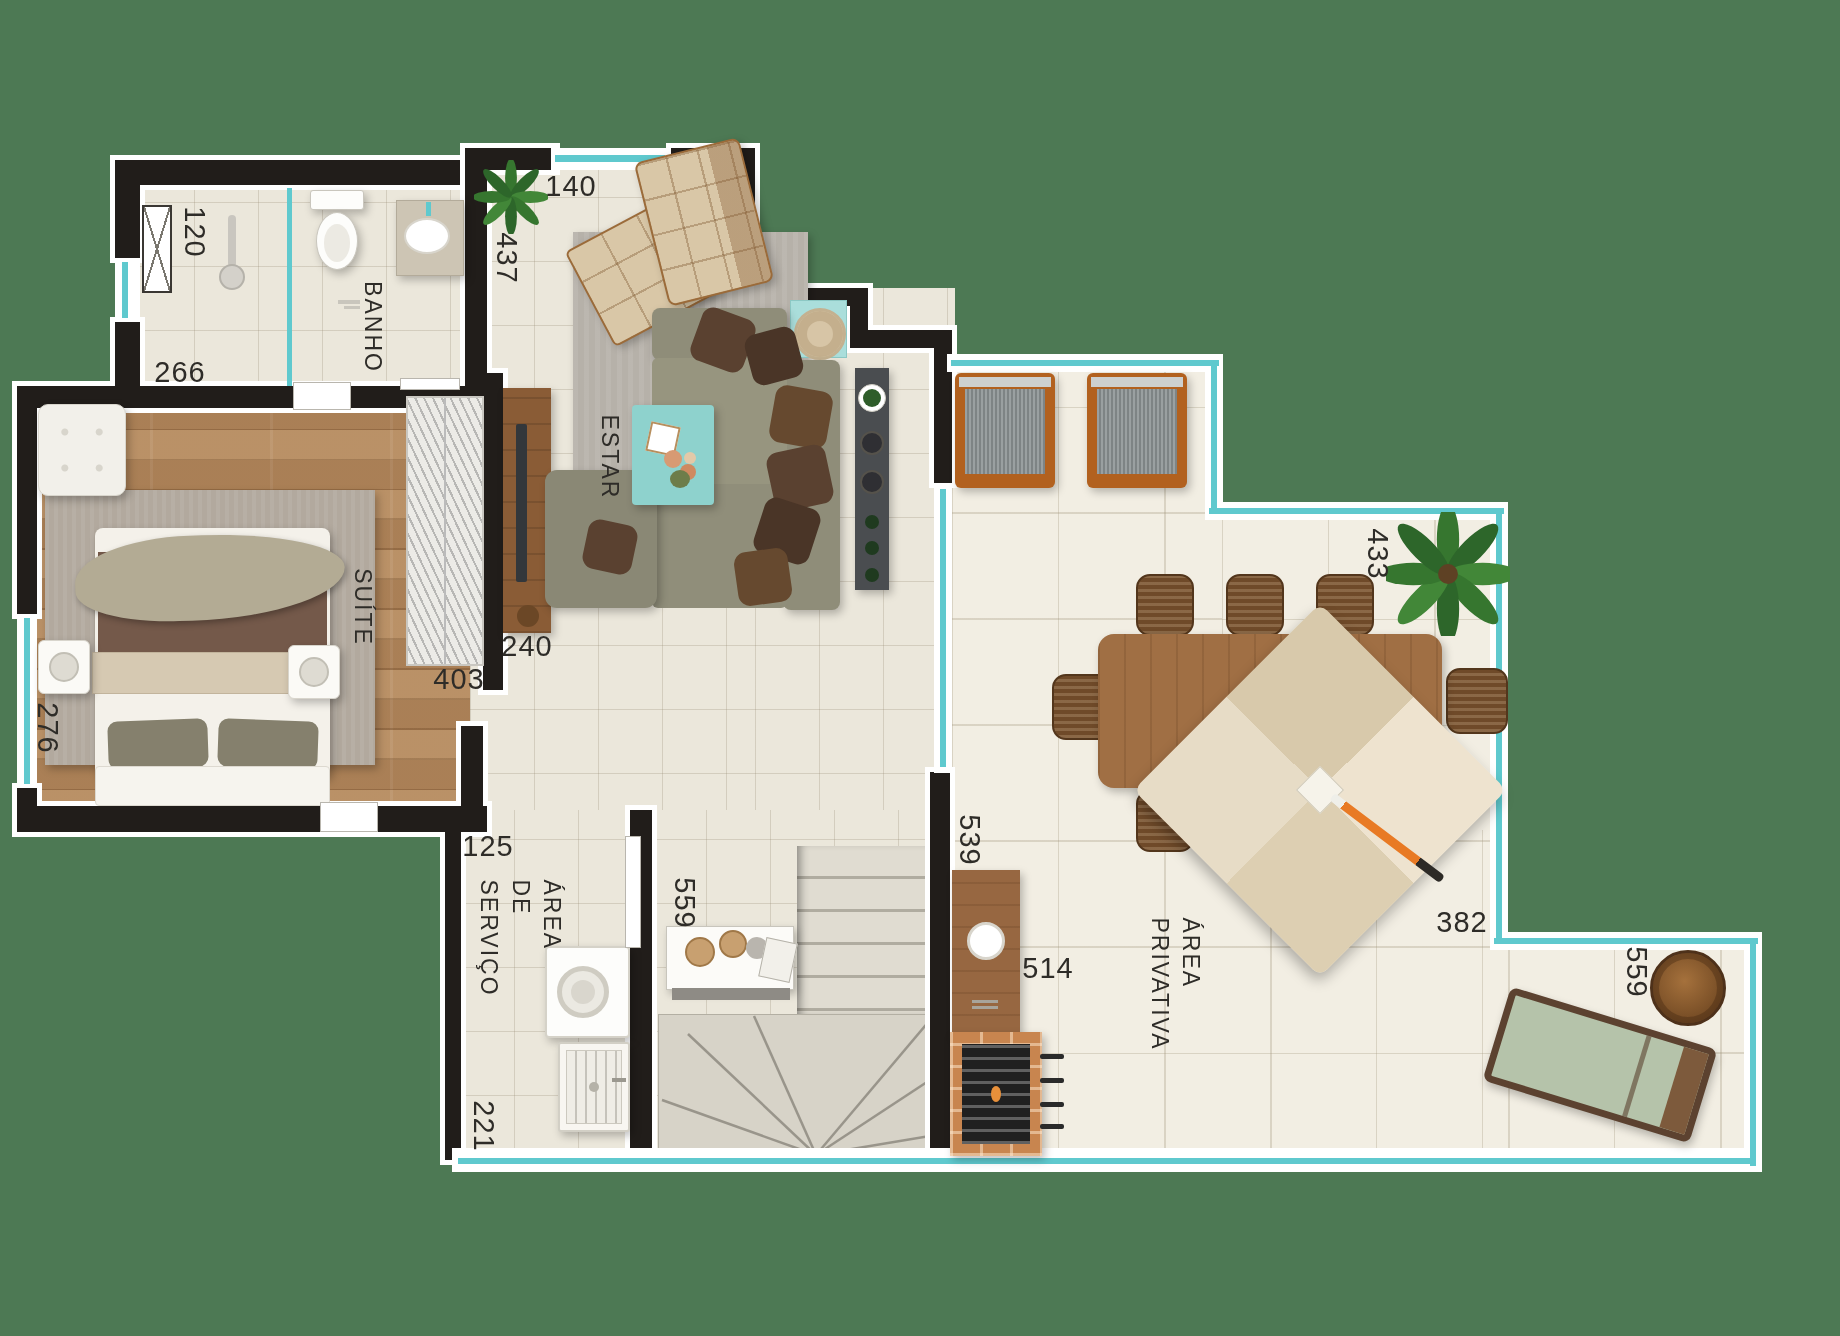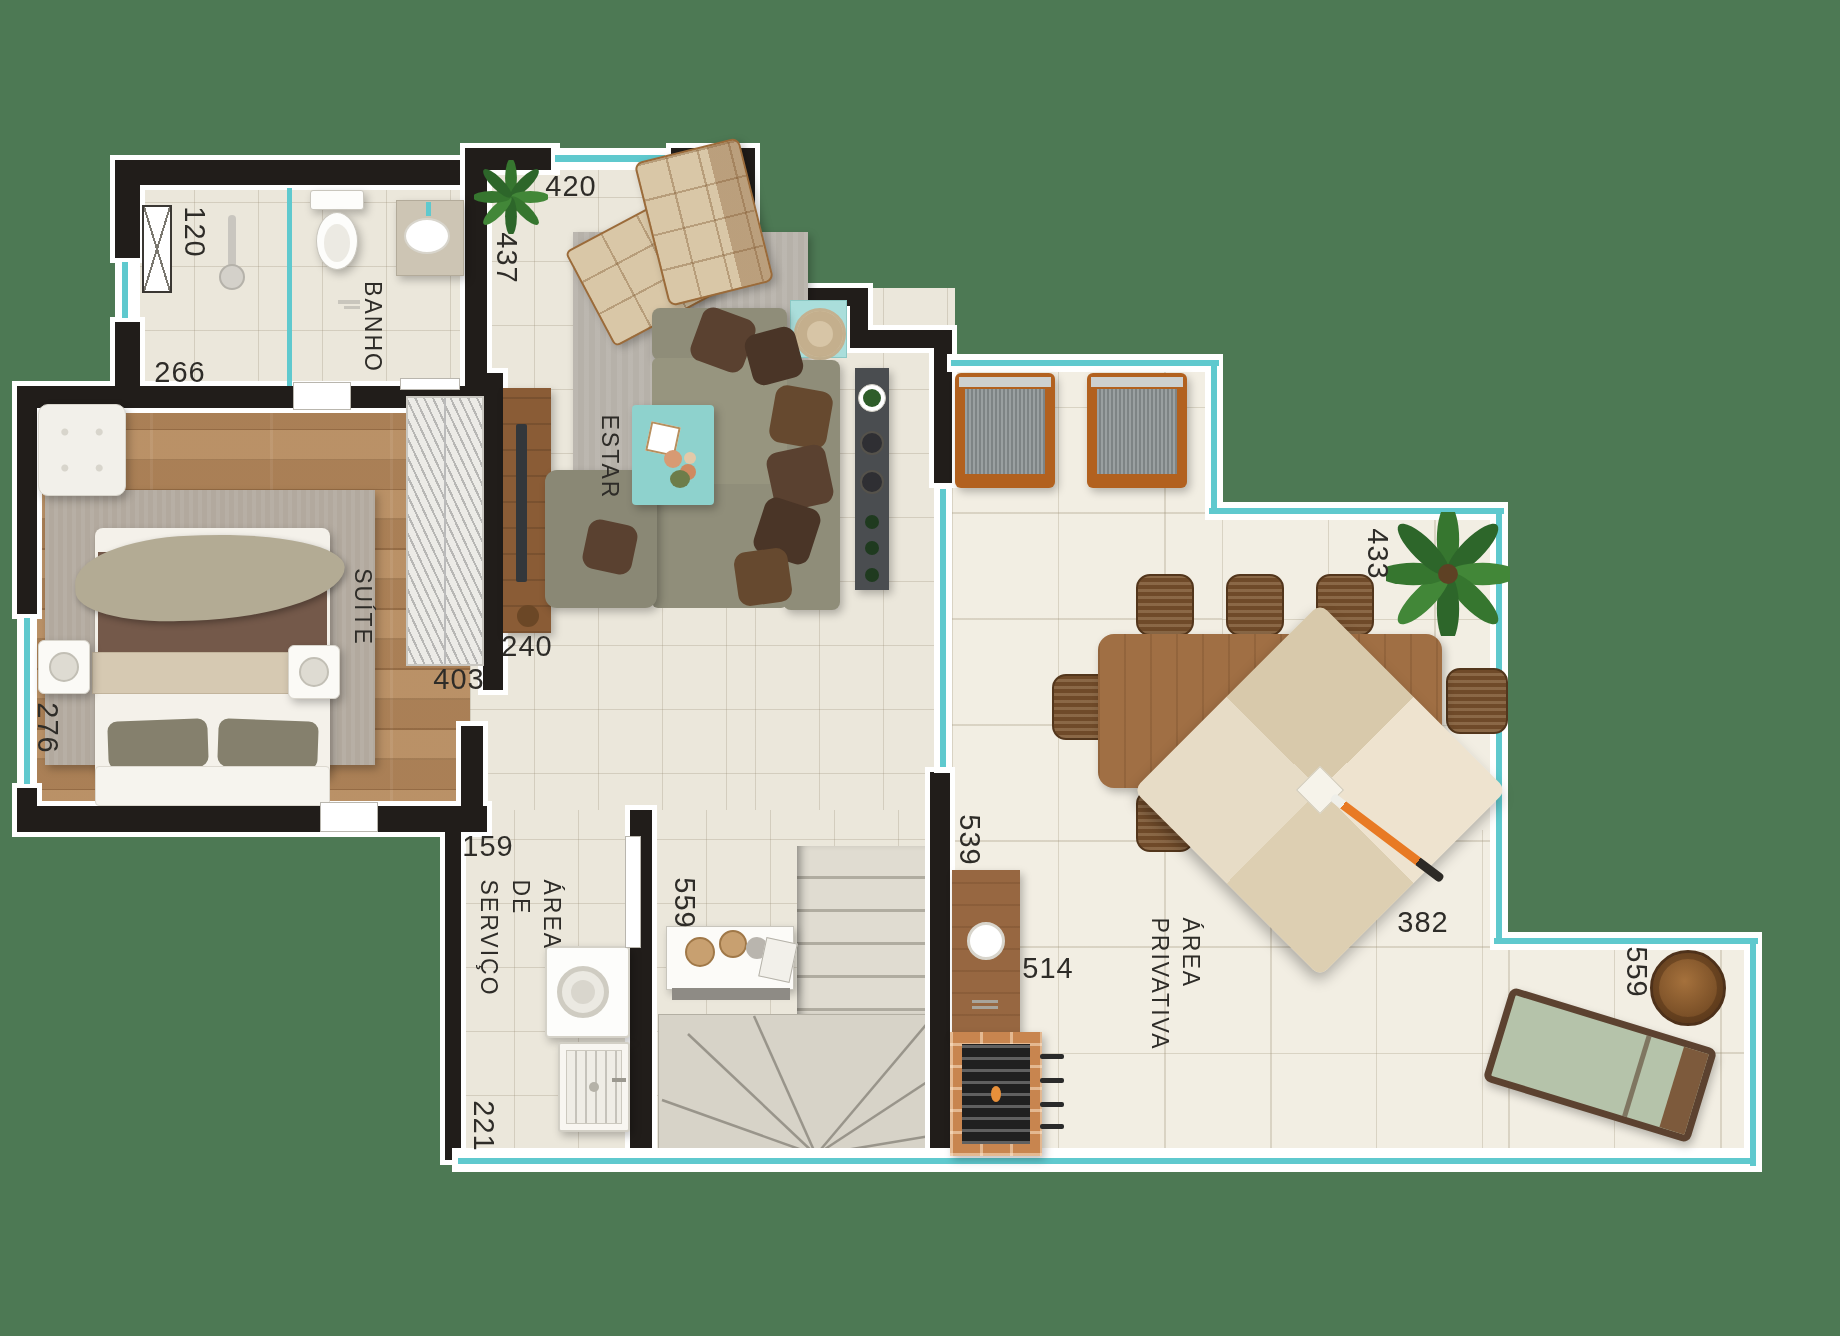--- a/index.html
+++ b/index.html
@@ -249,30 +249,30 @@
        background:radial-gradient(circle at 45% 40%,#a5713c,#7c5128 60%,#5f3c1d);border:3px solid #4e311a;
        box-shadow:inset 0 0 0 6px rgba(60,35,15,.35)"></div>
 
   <div class="door" style="left:293px;top:382px;width:58px;height:28px"></div>
   <div class="door" style="left:400px;top:378px;width:60px;height:12px"></div>
   <div class="door" style="left:320px;top:802px;width:58px;height:30px"></div>
   <div class="door" style="left:625px;top:836px;width:16px;height:112px"></div>
 
   <div class="lblv num" style="left:194px;top:232px">120</div>
   <div class="lbl num" style="left:180px;top:372px">266</div>
-  <div class="lbl num" style="left:571px;top:186px">420</div>
+  <div class="lbl num" style="left:571px;top:186px">140</div>
   <div class="lblv num" style="left:506px;top:258px">437</div>
   <div class="lbl num" style="left:527px;top:646px">240</div>
   <div class="lbl num" style="left:459px;top:679px">403</div>
   <div class="lblv num" style="left:47px;top:728px">276</div>
-  <div class="lbl num" style="left:488px;top:846px">159</div>
+  <div class="lbl num" style="left:488px;top:846px">125</div>
   <div class="lblv num" style="left:684px;top:903px">559</div>
   <div class="lblv num" style="left:969px;top:840px">539</div>
   <div class="lblv num" style="left:1377px;top:554px">433</div>
-  <div class="lbl num" style="left:1423px;top:922px">382</div>
+  <div class="lbl num" style="left:1462px;top:922px">382</div>
   <div class="lblv num" style="left:1636px;top:972px">559</div>
   <div class="lbl num" style="left:1048px;top:968px">514</div>
   <div class="lblv num" style="left:483px;top:1126px">221</div>
 
   <div class="lblv room" style="left:372px;top:327px">BANHO</div>
   <div class="lblv room" style="left:362px;top:607px">SUÍTE</div>
   <div class="lblv room" style="left:609px;top:457px">ESTAR</div>
   <div class="lblv room" style="left:520px;top:938px;line-height:1.35">
     <span>ÁREA</span>
       <span>DE</span>

